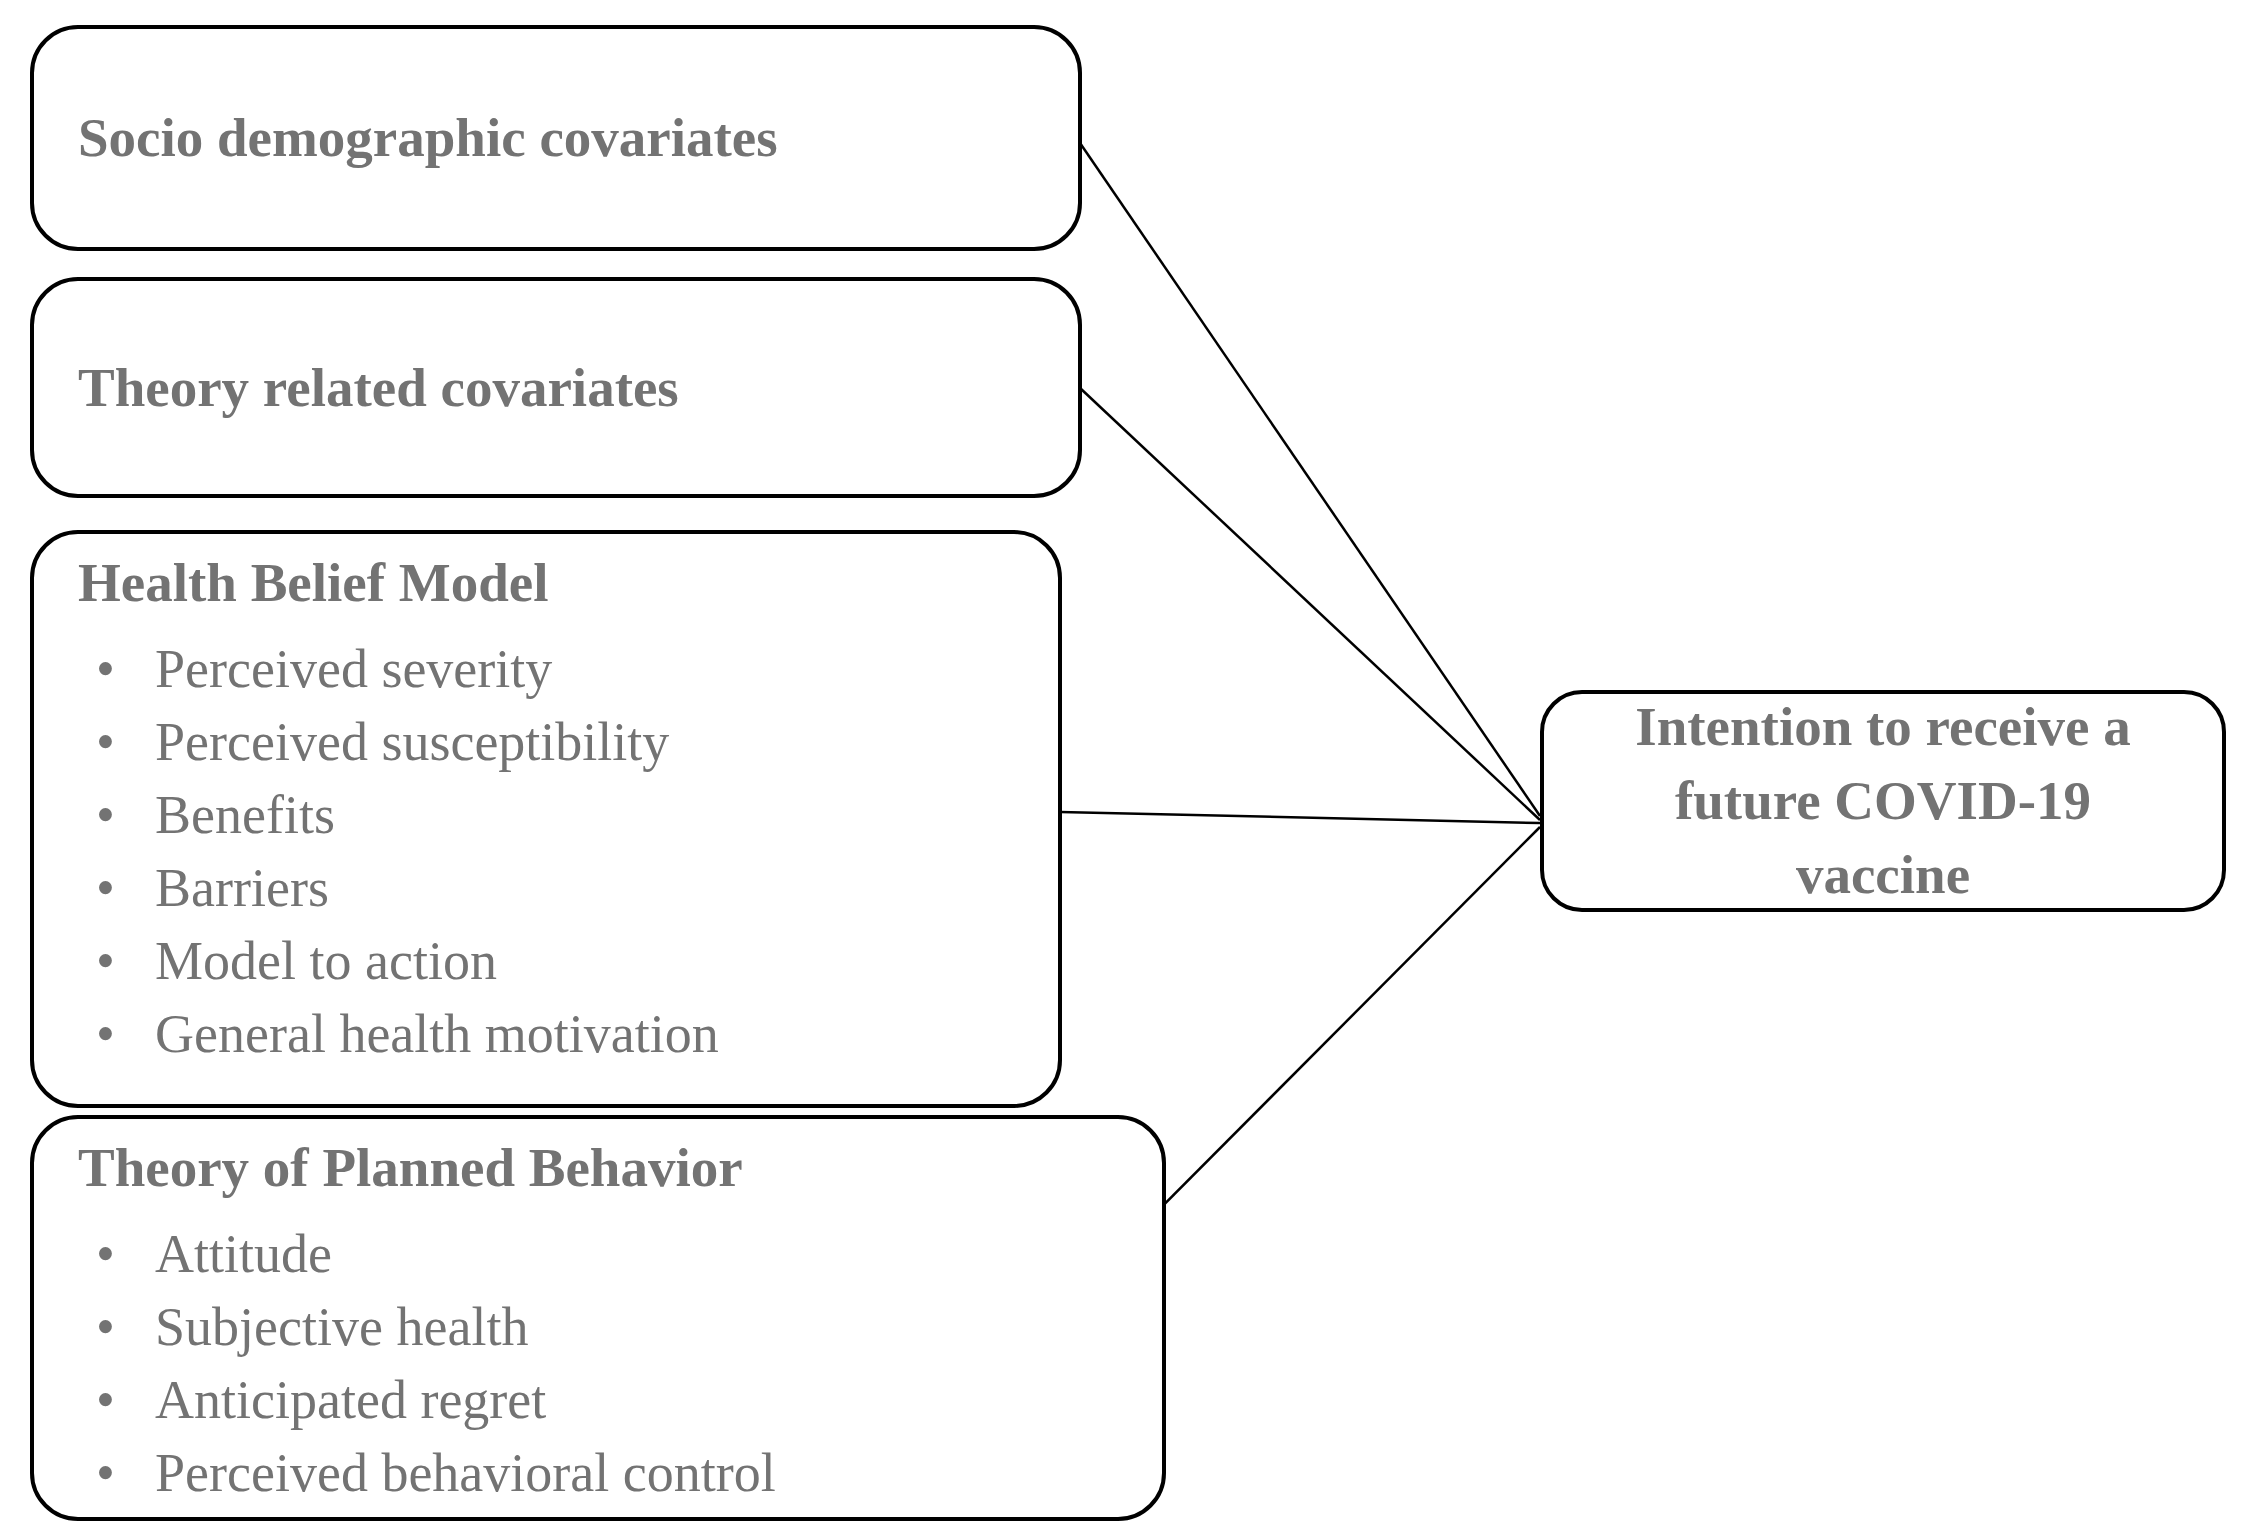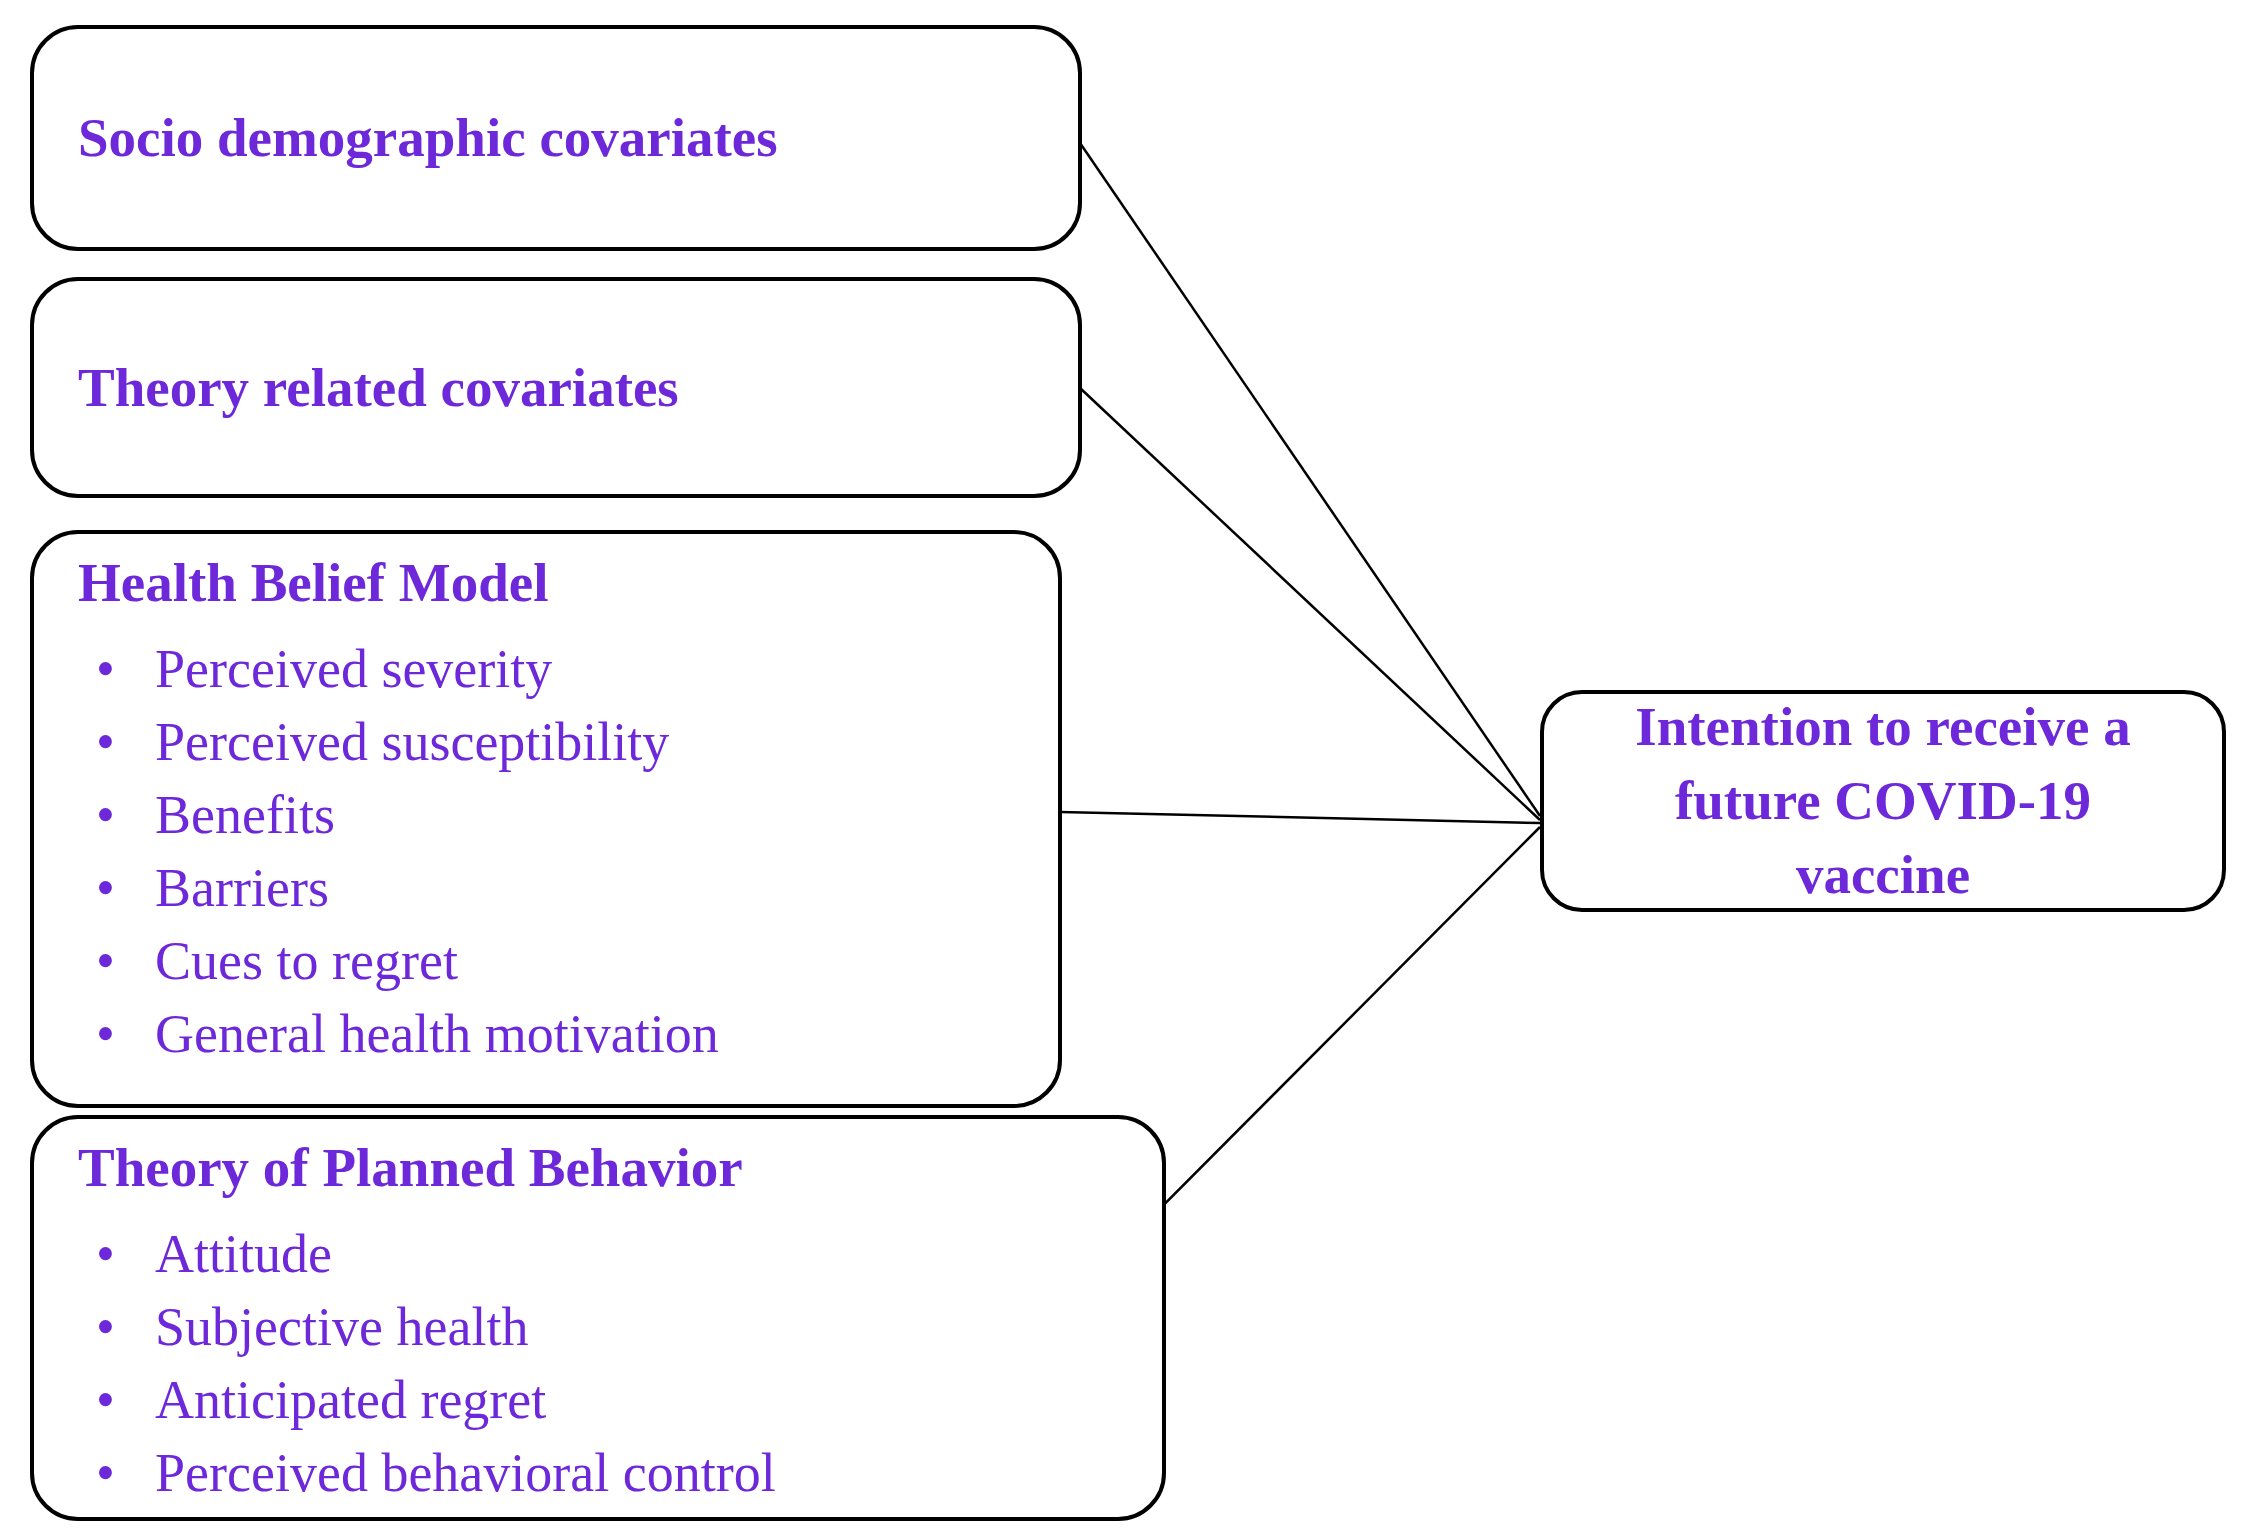--- a/index.html
+++ b/index.html
@@ -2,21 +2,21 @@
 <html><head>
 <meta charset="utf-8">
 <style>
   html,body{margin:0;padding:0;background:#ffffff;}
   .canvas{
     position:relative;
     width:2246px;
     height:1528px;
     background:#ffffff;
     font-family:"Liberation Serif", serif;
-    color:#6d28d9;
+    color:#737373;
     overflow:hidden;
   }
   .connectors{
     position:absolute;
     left:0;top:0;
     width:2246px;height:1528px;
   }
   .connectors line{
     stroke:#000000;
     stroke-width:2.5;
@@ -101,21 +101,21 @@
     <h2 class="box__title">Theory related covariates</h2>
   </div>
 
   <div id="box-hbm" class="box box--list">
     <h2 class="box__title">Health Belief Model</h2>
     <ul class="box__list">
       <li>Perceived severity</li>
       <li>Perceived susceptibility</li>
       <li>Benefits</li>
       <li>Barriers</li>
-      <li>Cues to regret</li>
+      <li>Model to action</li>
       <li>General health motivation</li>
     </ul>
   </div>
 
   <div id="box-tpb" class="box box--list">
     <h2 class="box__title">Theory of Planned Behavior</h2>
     <ul class="box__list">
       <li>Attitude</li>
       <li>Subjective health</li>
       <li>Anticipated regret</li>

